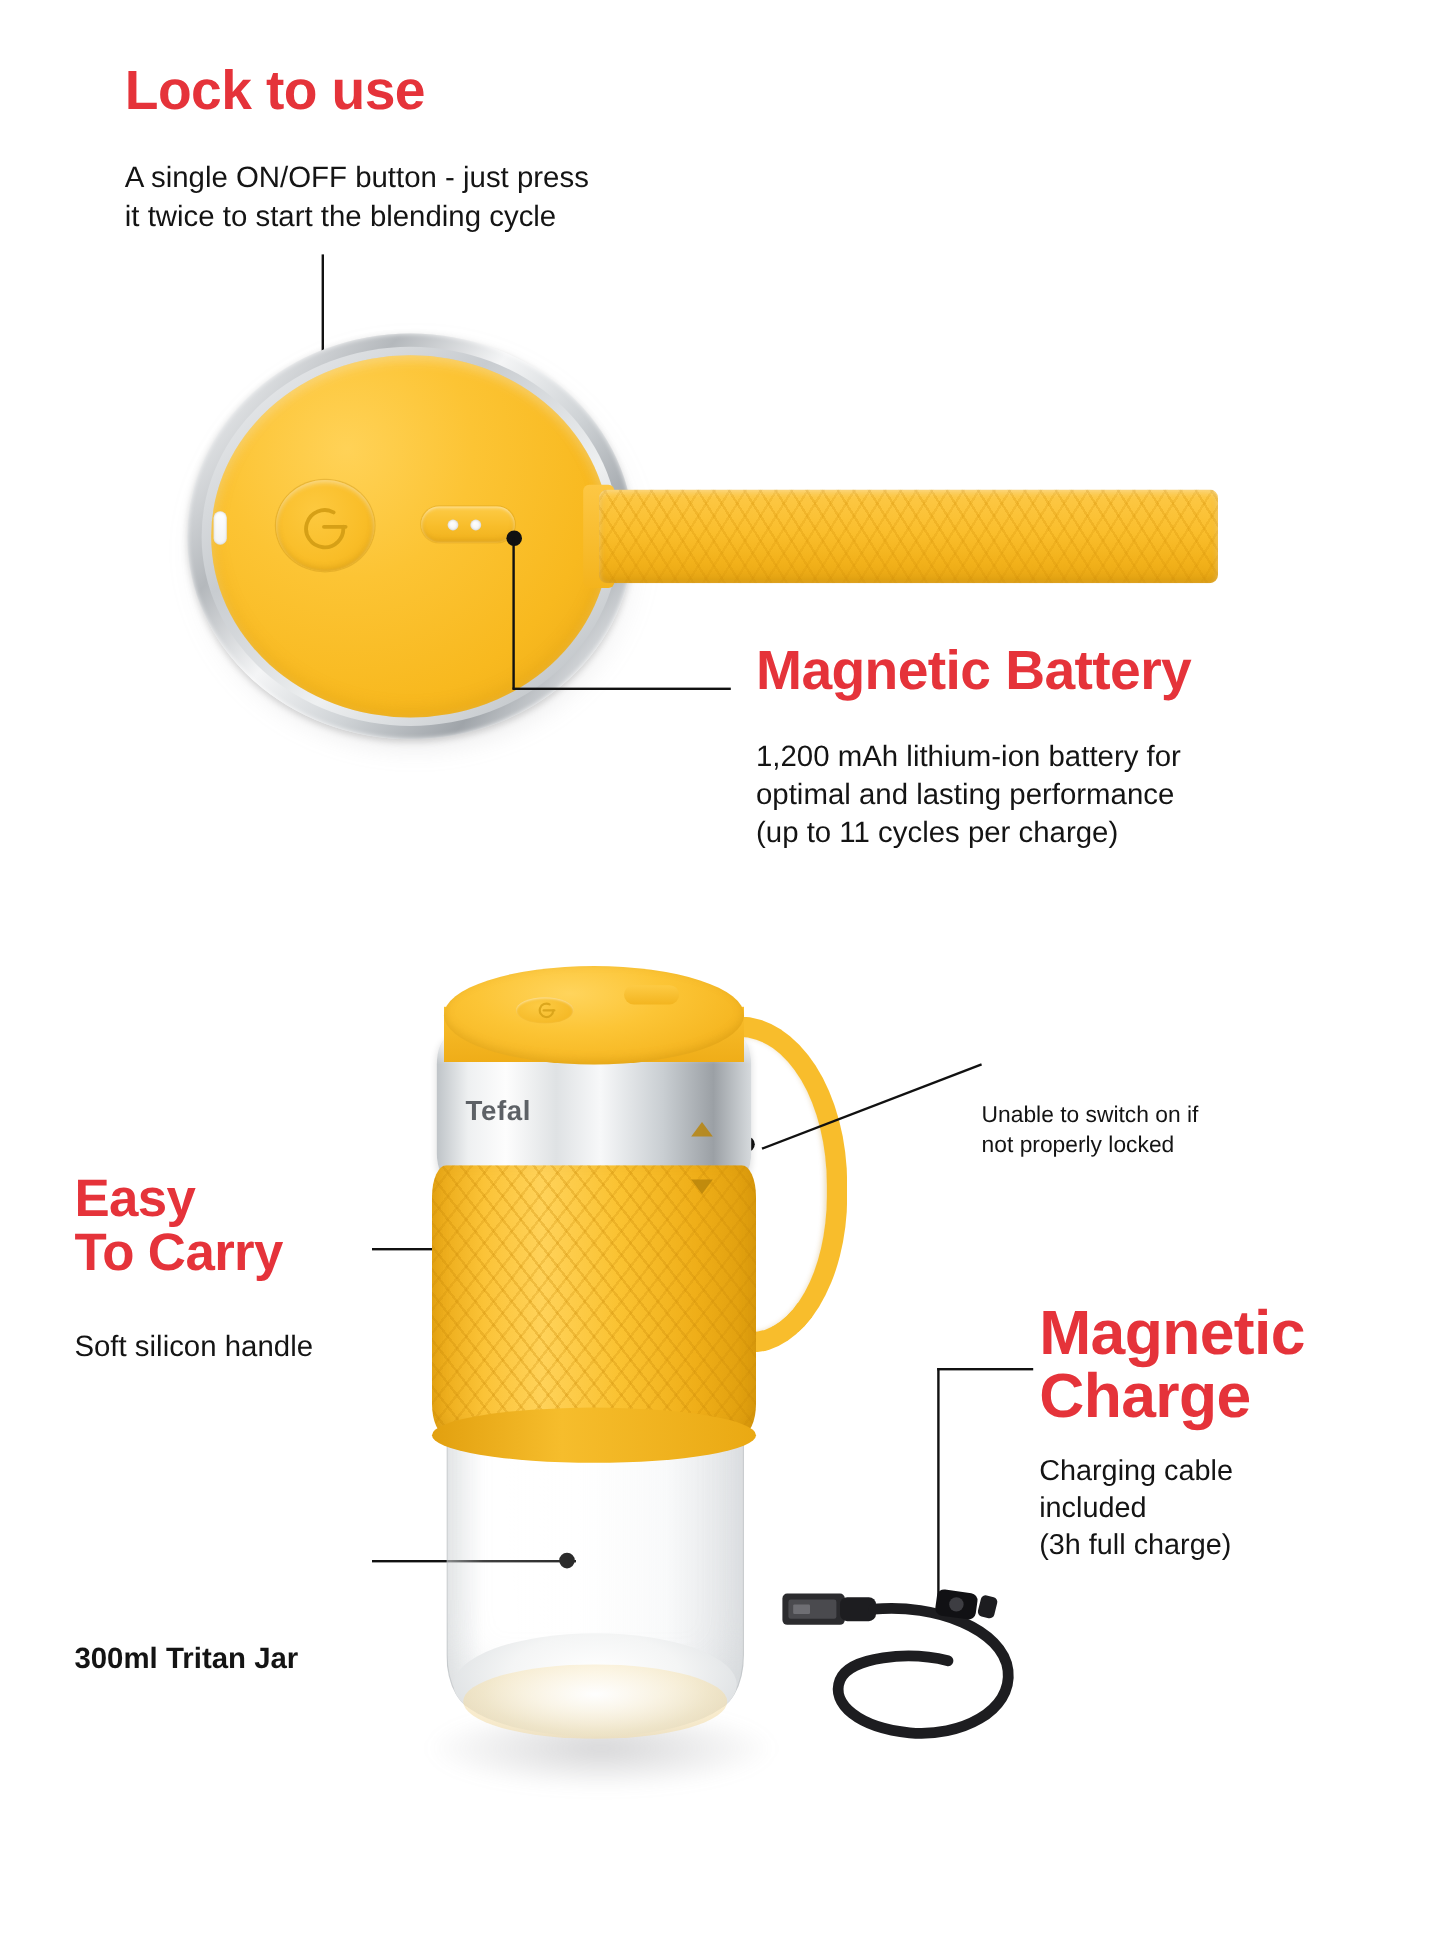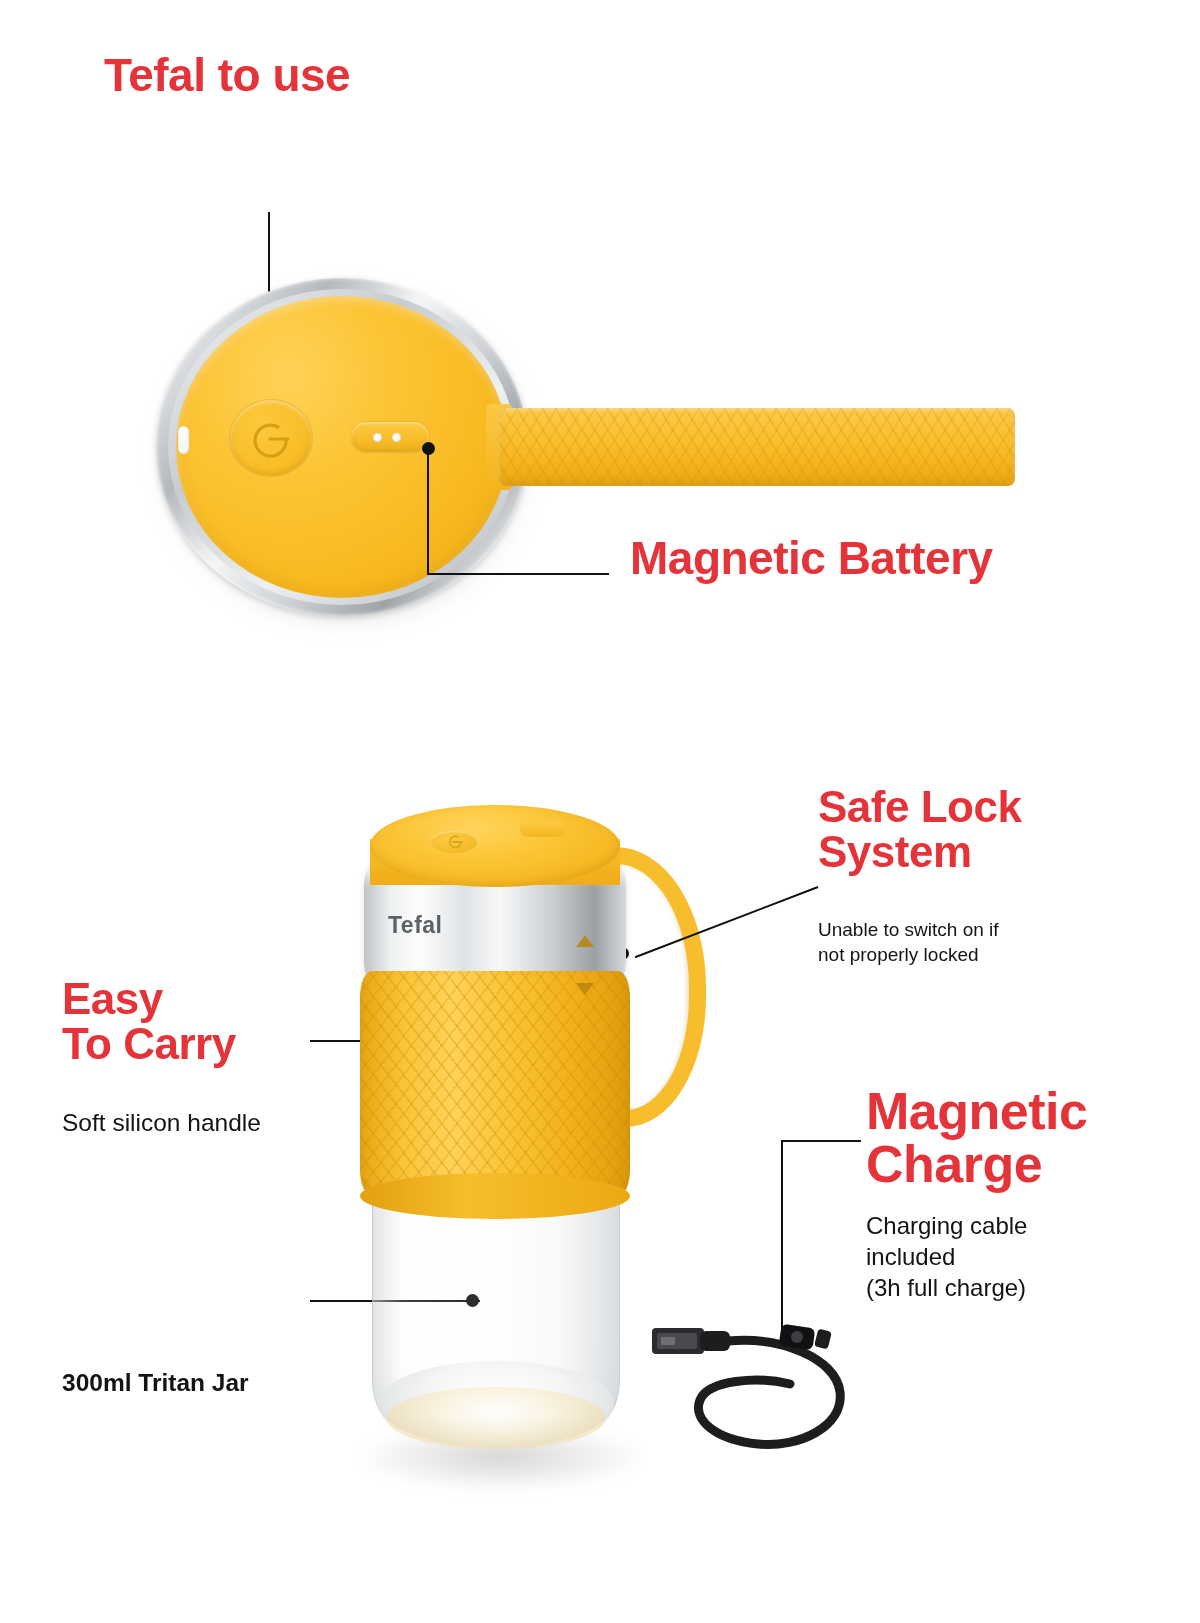--- a/index.html
+++ b/index.html
@@ -220,21 +220,23 @@
 
   
   #cable{ position:absolute; left:640px; top:1300px; width:250px; height:160px; }
   #cable svg{ width:100%; height:100%; display:block; }
 </style>
 </head>
 <body>
 
 <div class="stage">
 
-  <div class="hl" id="hl-easy-use">Tefal to use</div>
+  <div class="hl" id="hl-easy-use">Lock to use</div>
+  <div class="desc" id="d-easy-use">A single ON/OFF button -  just press
+it twice to start the blending cycle</div>
 
   <div class="leader" style="left:268px; top:212px; width:2px; height:224px;"></div>
   <div class="dot" style="left:262px; top:429px;"></div>
 
   <div id="lid-view">
     <div class="lid-shadow"></div>
     <div class="lid-rim"></div>
     <div class="lid-rim-inner"></div>
     <div class="lid-face"></div>
 
@@ -254,20 +256,23 @@
   </div>
 
   <div id="strap-neck"></div>
   <div id="strap"></div>
 
   <div class="dot" style="left:422px; top:442px;"></div>
   <div class="leader" style="left:427px; top:448px; width:2px; height:126px;"></div>
   <div class="leader" style="left:427px; top:573px; width:182px; height:2px;"></div>
 
   <div class="hl" id="hl-battery">Magnetic Battery</div>
+  <div class="desc" id="d-battery">1,200 mAh lithium-ion battery for
+optimal and lasting performance
+(up to 11 cycles per charge)</div>
 
   <div id="jar">
     <div class="jar-shadow"></div>
     <div class="handle"></div>
 
     <div class="collar"></div>
     <div class="collar-top-shine"></div>
 
     <div class="lid-side"></div>
     <div class="lid-top"></div>
@@ -290,22 +295,20 @@
 
     <div class="jar-body"></div>
     <div class="jar-base"></div>
     <div class="jar-base-ring"></div>
   </div>
 
   <div class="leader" style="left:622px; top:886px; width:196px; height:2px;
               transform:rotate(-21deg); transform-origin:right center;"></div>
   <div class="dot" style="left:616px; top:947px;"></div>
 
-  <div class="hl" id="hl-safelock">Safe Lock
-System</div>
   <div class="desc" id="d-safelock">Unable to switch on if
 not properly locked</div>
 
   <div class="hl" id="hl-carry">Easy
 To Carry</div>
   <div class="desc" id="d-carry">Soft silicon handle</div>
   <div class="leader" style="left:310px; top:1040px; width:170px; height:2px;"></div>
   <div class="dot" style="left:466px; top:1034px;"></div>
 
   <div class="desc" id="d-capacity">300ml Tritan Jar</div>

